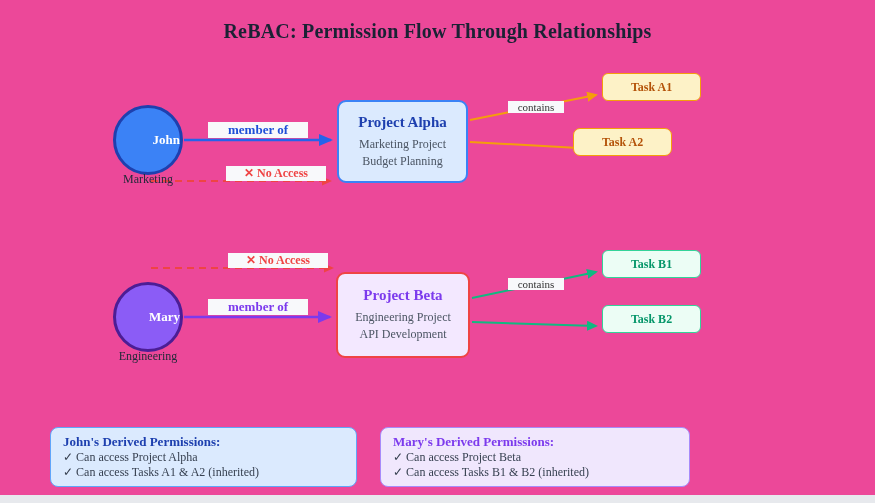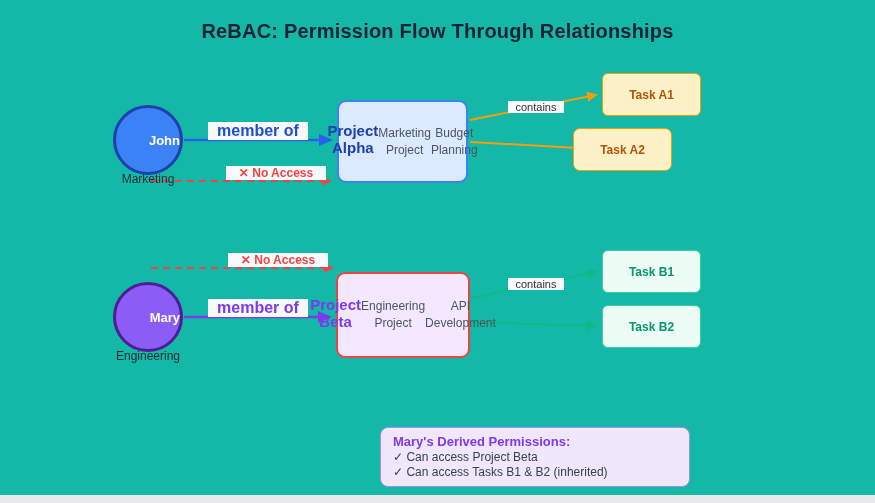--- a/index.html
+++ b/index.html
@@ -1,20 +1,20 @@
 <!DOCTYPE html>
 <html><head>
 <meta charset="utf-8">
 <style>
   * { margin:0; padding:0; box-sizing:border-box; }
   html,body { background:#eef0f3; }
   .stage {
     position:relative; width:875px; height:503px;
-    background:#14b8a6; overflow:hidden;
-    font-family:Liberation Sans, sans-serif;
+    background:#ec4899; overflow:hidden;
+    font-family:Liberation Serif, serif;
   }
   .title {
     position:absolute; top:20px; left:0; width:100%;
     text-align:center; font-size:20px; font-weight:bold; color:#1a2234;
     letter-spacing:0.2px; z-index:3;
   }
   .edge-layer { position:absolute; left:0; top:0; z-index:1; }
 
   .node-circle {
     position:absolute; width:70px; height:70px; border-radius:50%;
@@ -27,46 +27,46 @@
   .dept-label {
     position:absolute; text-align:center; font-size:12px; color:#1f2937; z-index:2;
   }
   .dept-john { left:98px; top:172px; width:100px; }
   .dept-mary { left:88px; top:349px; width:120px; }
 
   .edge-label {
     position:absolute; text-align:center; z-index:2;
     background:#f8f9fb; padding:0 3px; white-space:nowrap;
   }
-  .member-of { font-size:16px; font-weight:bold; width:100px; }
+  .member-of { font-size:13px; font-weight:bold; width:100px; }
   .mo-john { left:208px; top:122px; color:#1d4ed8; }
   .mo-mary { left:208px; top:299px; color:#7c3aed; }
   .no-access { font-size:12px; font-weight:bold; color:#ef4444; width:100px; }
   .na-john { left:226px; top:166px; }
   .na-mary { left:228px; top:253px; }
   .contains { font-size:11px; color:#333333; width:56px; }
   .c-alpha { left:508px; top:101px; }
   .c-beta  { left:508px; top:278px; }
 
   .project-box {
     position:absolute; border-radius:9px; z-index:2;
-    display:flex; flex-direction:row; align-items:center; justify-content:center;
+    display:flex; flex-direction:column; align-items:center; justify-content:center;
     text-align:center;
   }
   .alpha-box { left:337px; top:100px; width:131px; height:83px;
                background:#dbeafe; border:2px solid #3b82f6; }
   .beta-box  { left:336px; top:272px; width:134px; height:86px;
                background:#f3e8ff; border:2px solid #ef4444; }
   .project-title { font-size:15px; font-weight:bold; margin-bottom:5px; }
   .alpha-title { color:#1e40af; }
   .beta-title  { color:#7c3aed; }
   .project-desc { font-size:12px; color:#4b5563; line-height:17px; }
 
   .task-box {
-    position:absolute; width:99px; height:43px; border-radius:6px; z-index:2;
+    position:absolute; width:99px; height:28px; border-radius:6px; z-index:2;
     display:flex; align-items:center; justify-content:center;
     font-size:12px; font-weight:bold;
   }
   .task-a { background:#fdf2c7; border:1.5px solid #f59e0b; color:#b45309; }
   .task-b { background:#ecfdf5; border:1.5px solid #34d399; color:#059669; }
   .ta1 { left:602px; top:73px; }
   .ta2 { left:573px; top:128px;border-radius:7px; }
   .tb1 { left:602px; top:250px; }
   .tb2 { left:602px; top:305px; }
 
@@ -159,20 +159,25 @@
     <div class="project-title beta-title">Project Beta</div>
     <div class="project-desc">Engineering Project</div>
     <div class="project-desc">API Development</div>
   </div>
 
   <div class="edge-label contains c-beta">contains</div>
 
   <div class="task-box task-b tb1">Task B1</div>
   <div class="task-box task-b tb2">Task B2</div>
 
+  <div class="perm-box perm-john">
+    <div class="perm-title pt-john">John's Derived Permissions:</div>
+    <div class="perm-item">✓ Can access Project Alpha</div>
+    <div class="perm-item">✓ Can access Tasks A1 &amp; A2 (inherited)</div>
+  </div>
 
   <div class="perm-box perm-mary">
     <div class="perm-title pt-mary">Mary's Derived Permissions:</div>
     <div class="perm-item">✓ Can access Project Beta</div>
     <div class="perm-item">✓ Can access Tasks B1 &amp; B2 (inherited)</div>
   </div>
 
   <div class="bottom-scroll-track"></div>
 
 </div>

